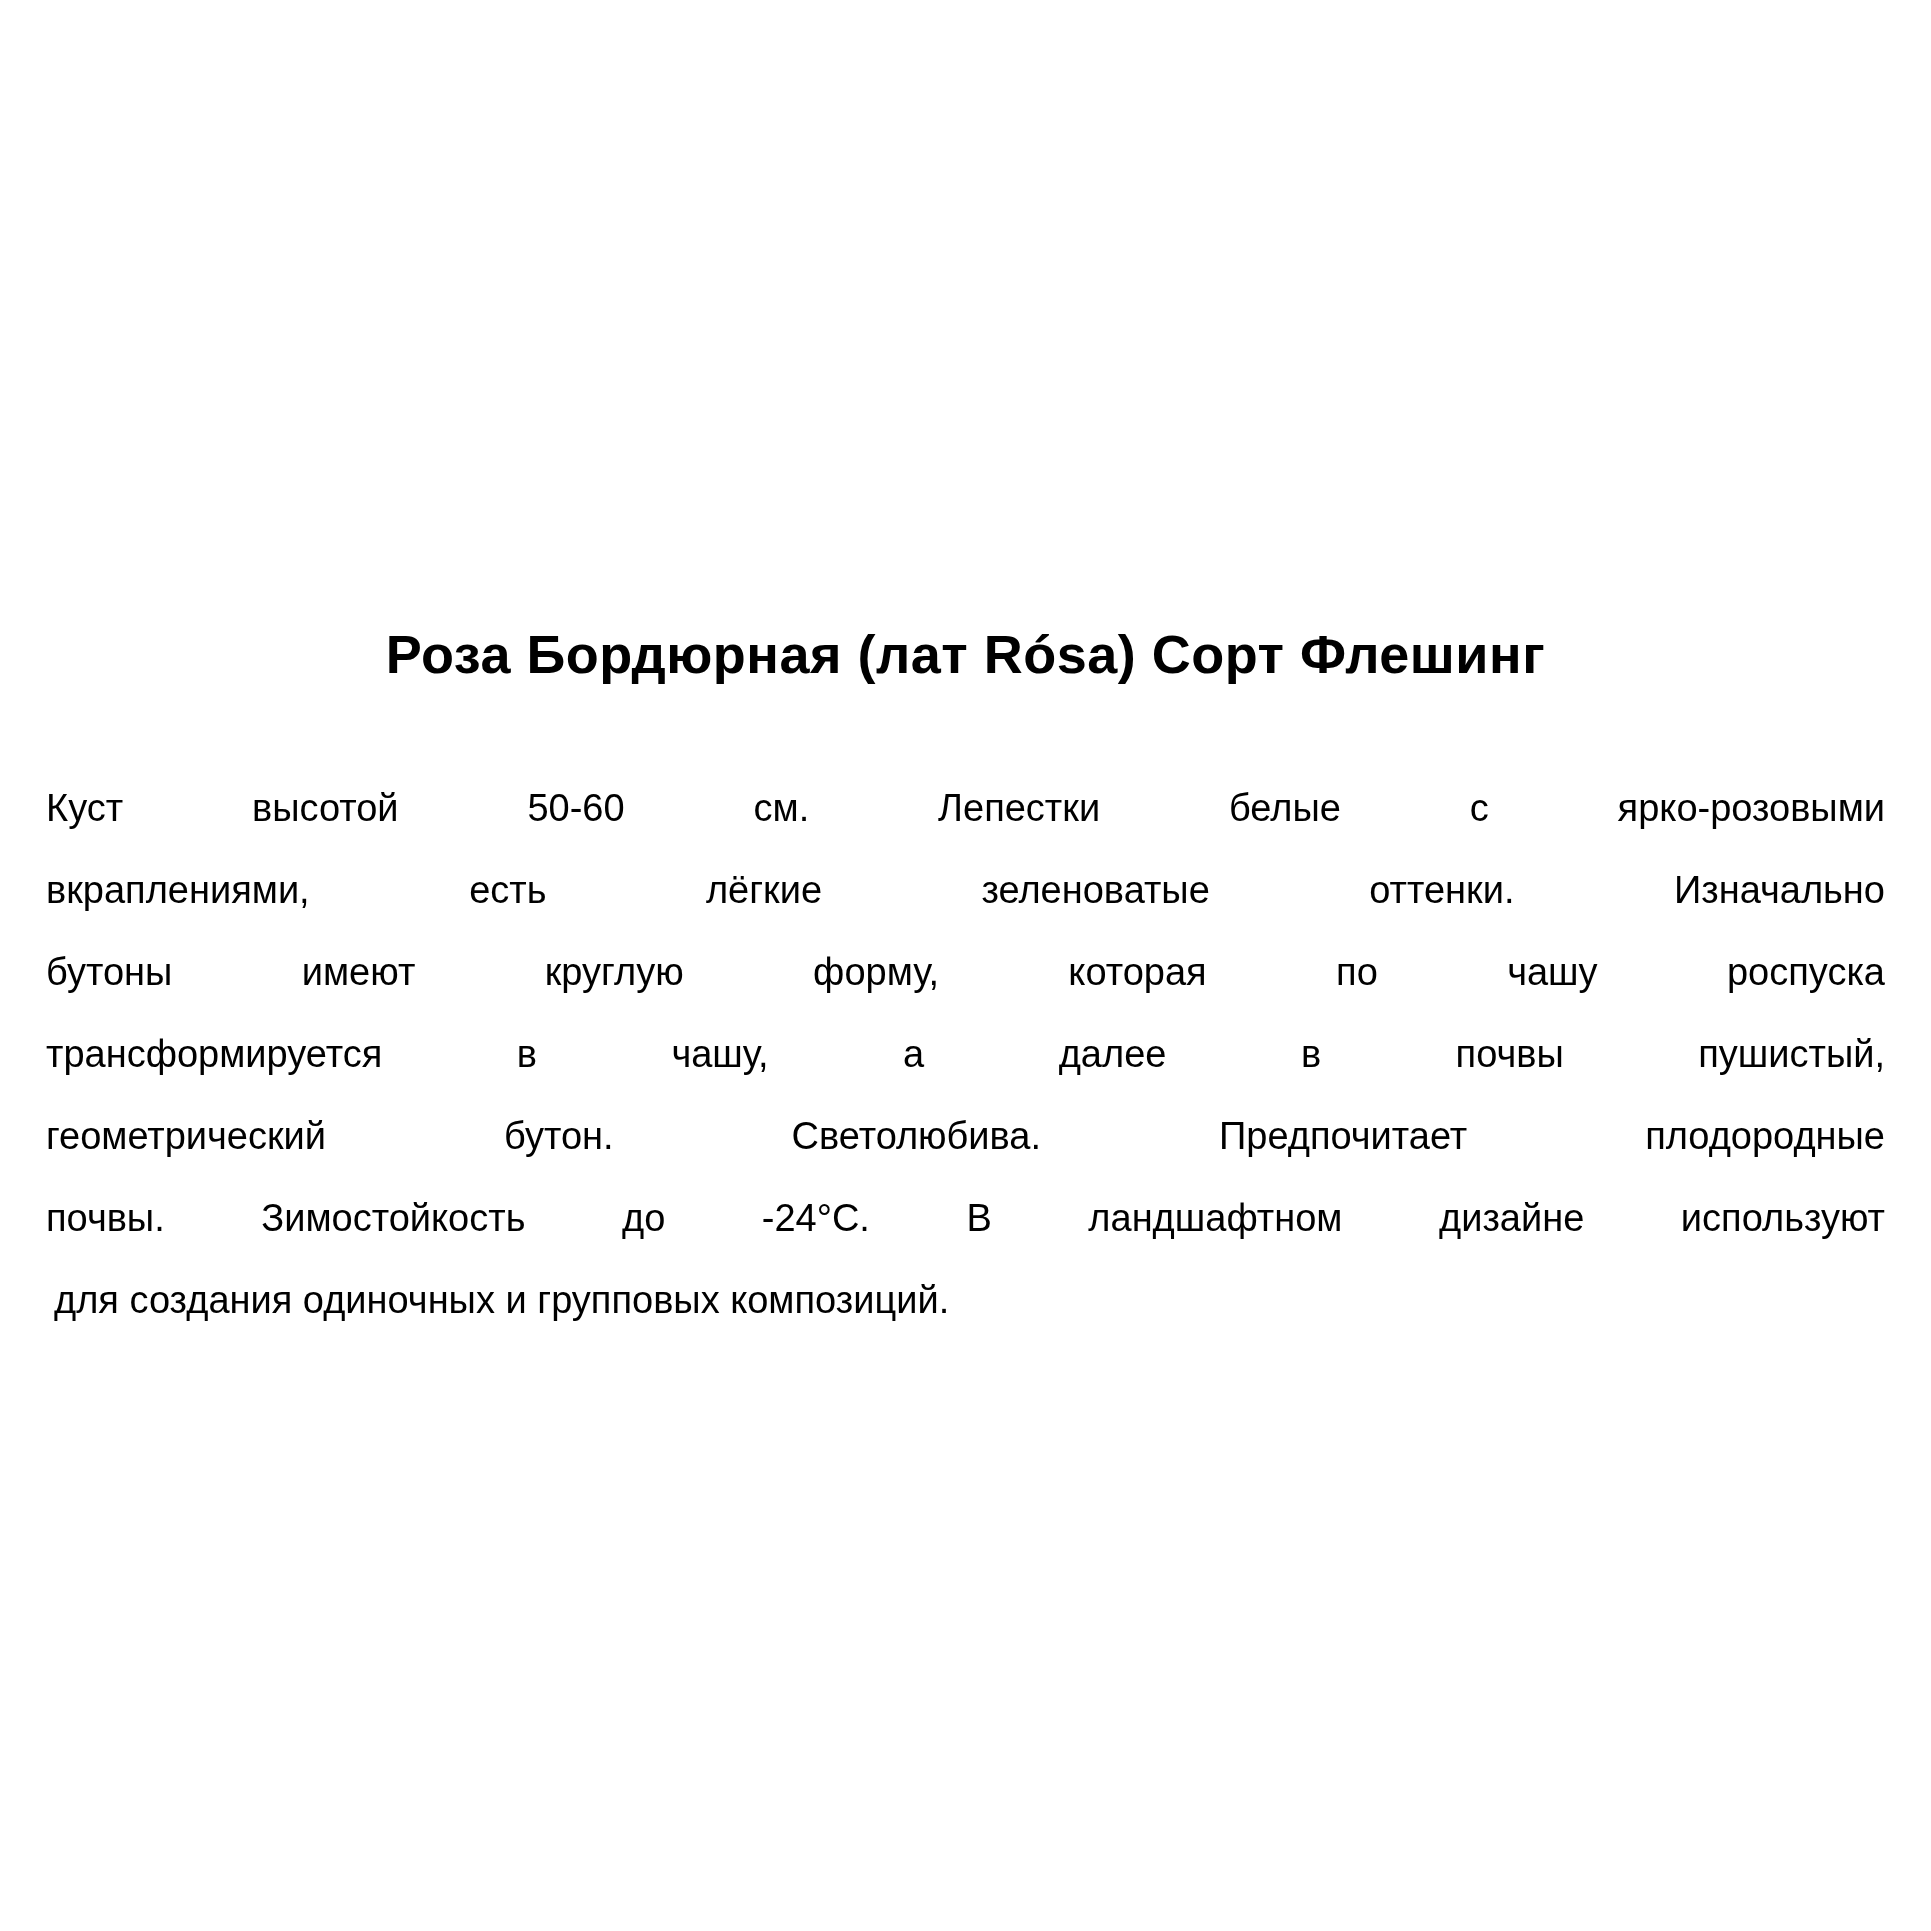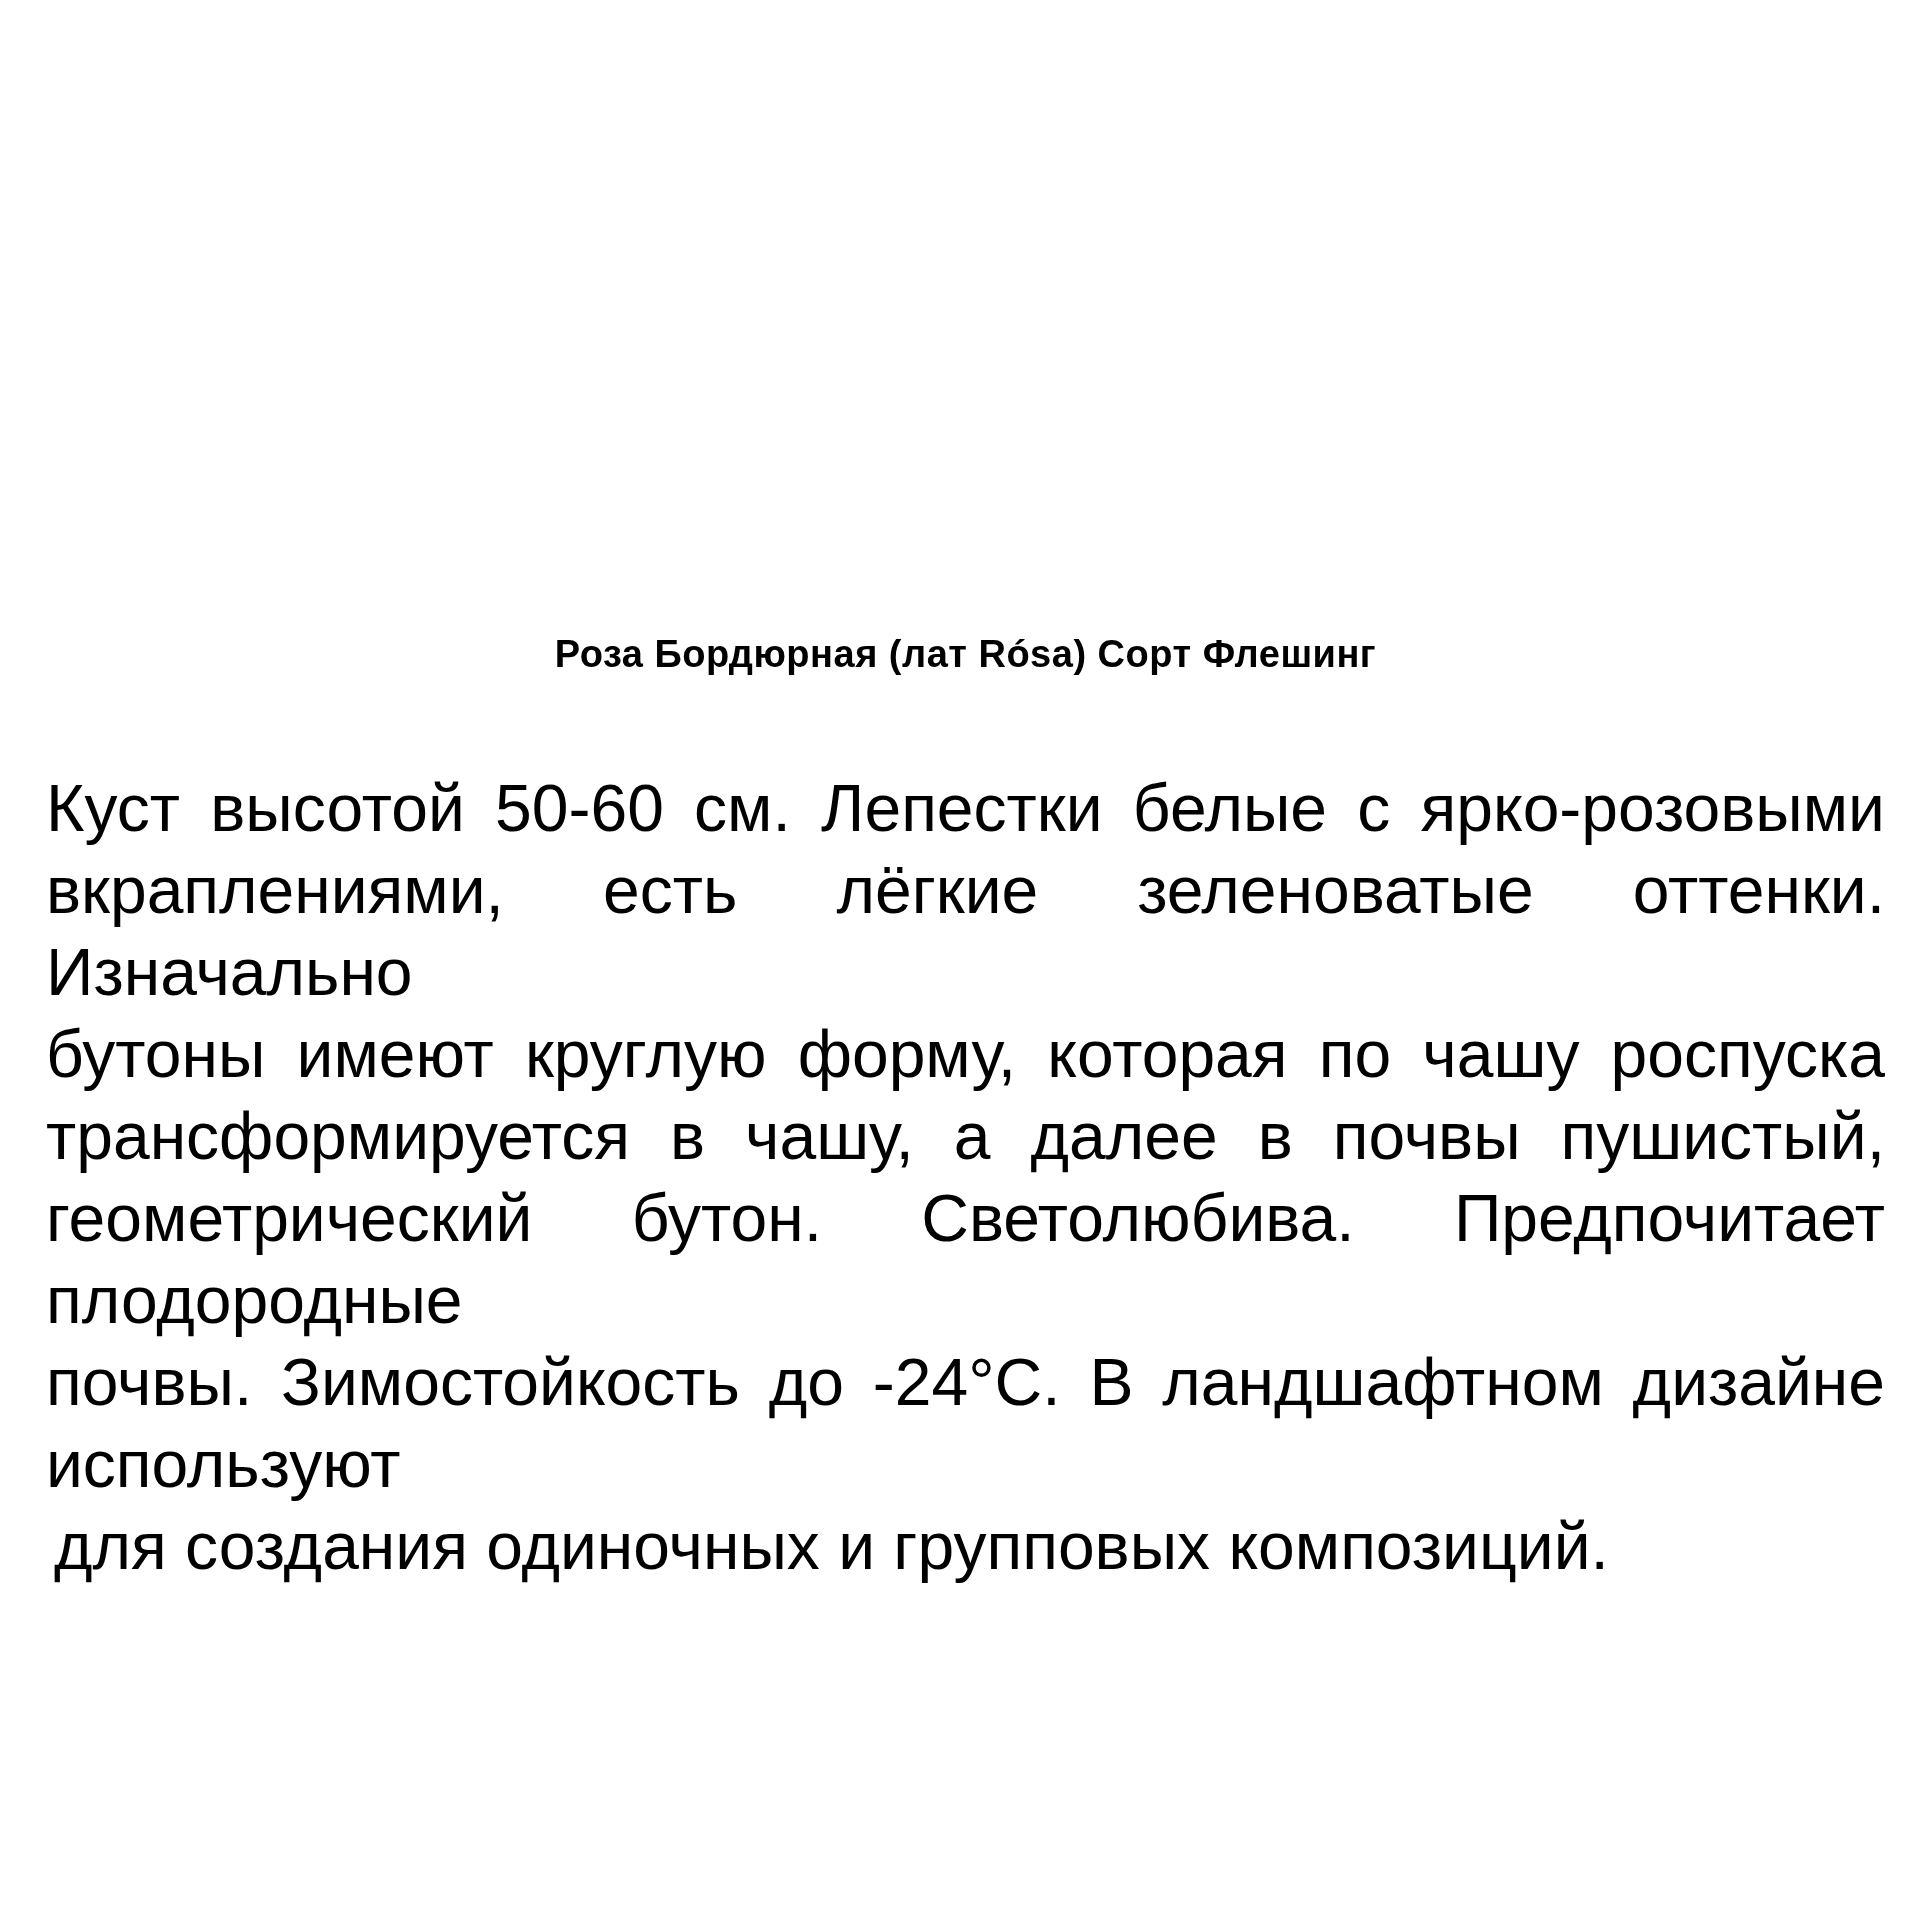--- a/index.html
+++ b/index.html
@@ -15,32 +15,32 @@
     font-family: "Liberation Sans", sans-serif;
     overflow: hidden;
   }
   .doc-title {
     position: absolute;
     top: 614px;
     left: 0;
     width: 100%;
     margin: 0;
     text-align: center;
-    font-size: 38px;
+    font-size: 54px;
     font-weight: 700;
     line-height: 81px;
     letter-spacing: 0.5px;
     white-space: nowrap;
   }
   .doc-paragraph {
     position: absolute;
     top: 767px;
     left: 46px;
     right: 46px;
-    font-size: 66px;
+    font-size: 38px;
     font-weight: 400;
     line-height: 82px;
   }
   .doc-line {
     text-align: justify;
     text-align-last: justify;
     text-justify: inter-word;
     white-space: normal;
   }
   .doc-line.last-line {

